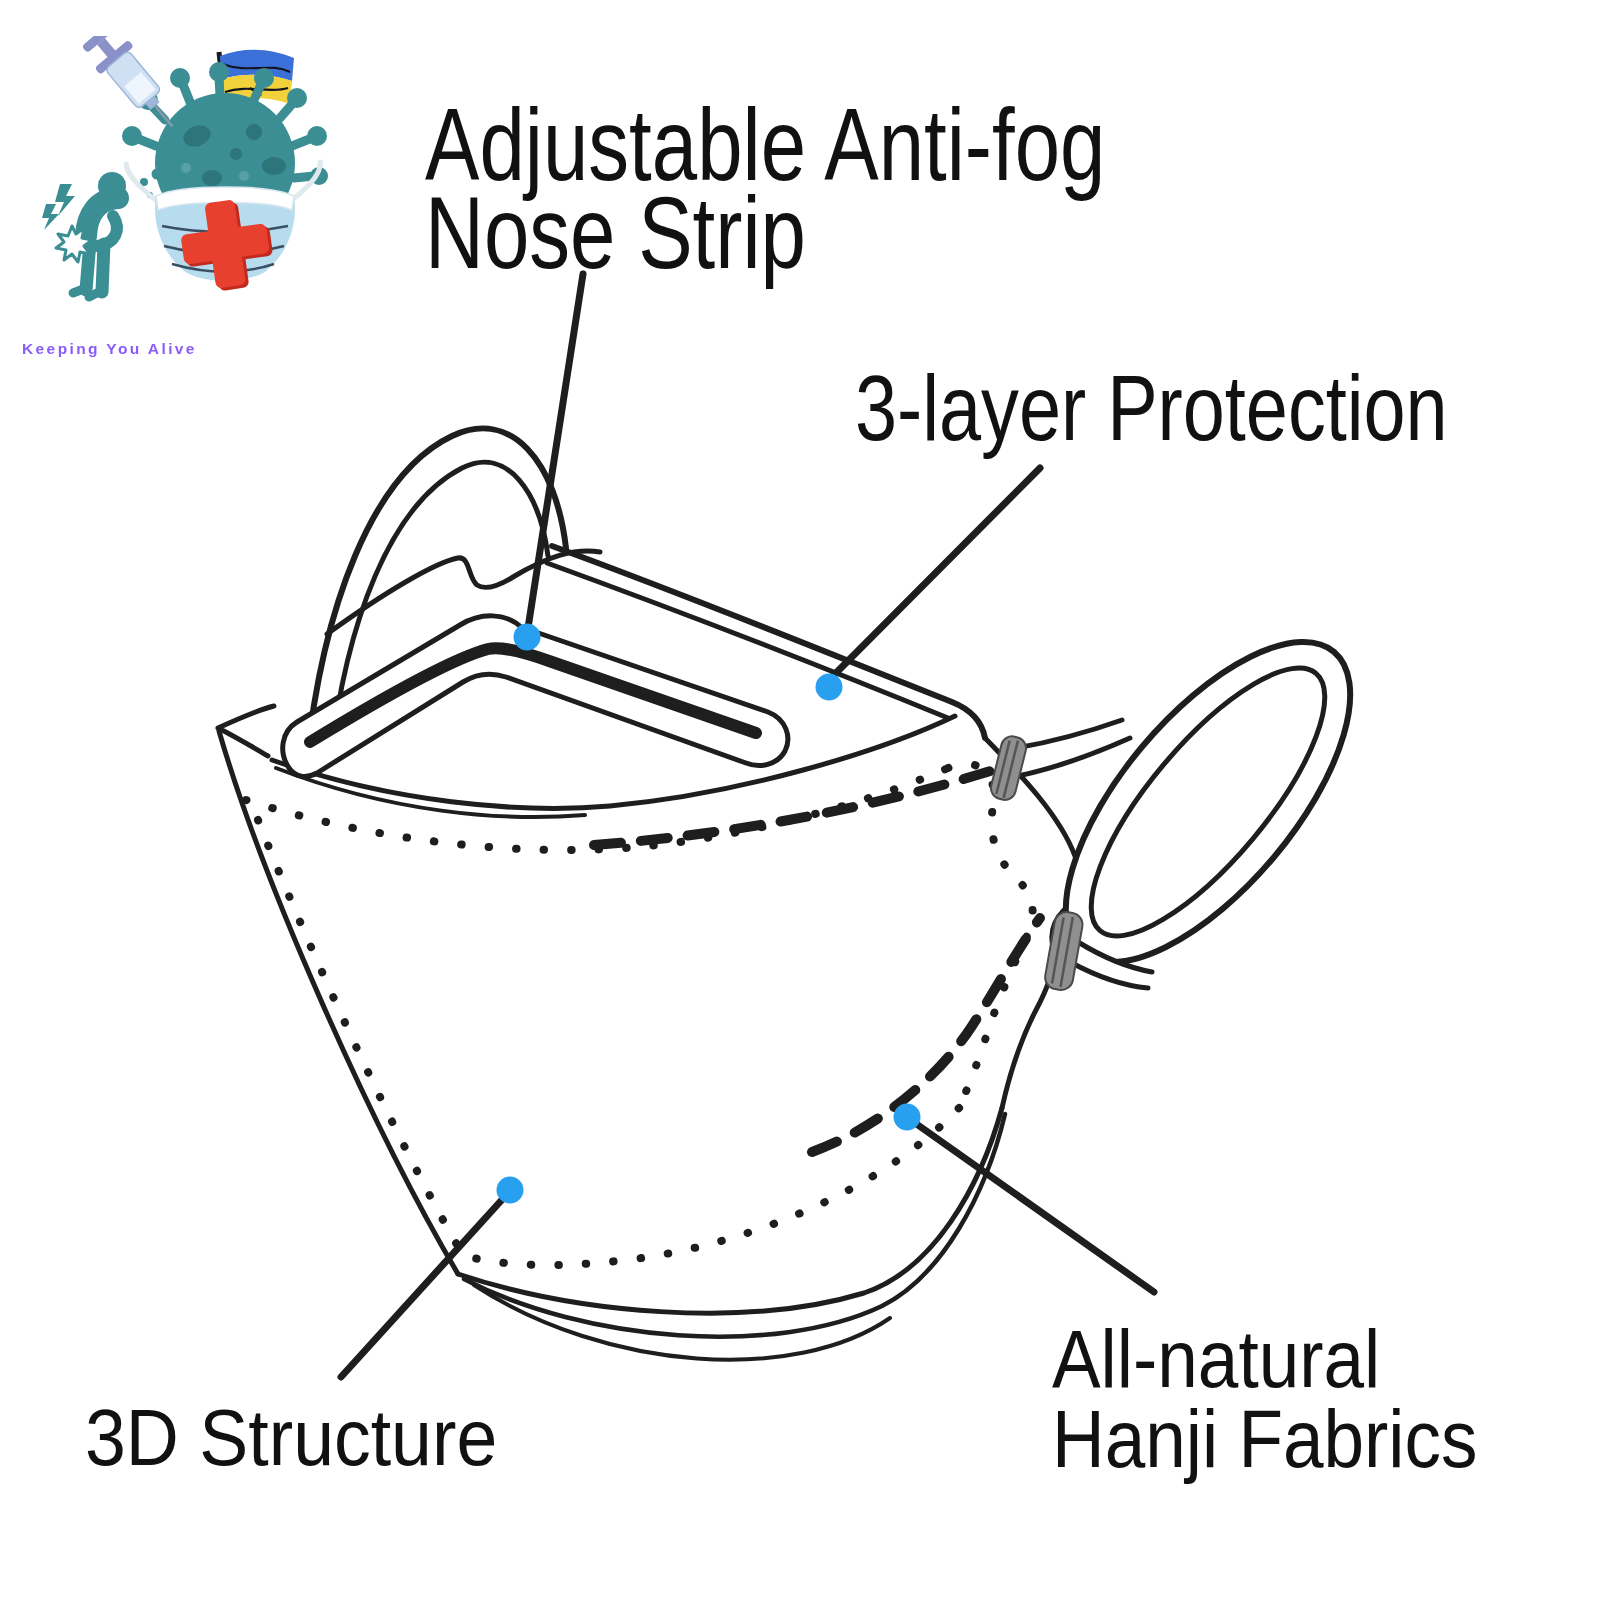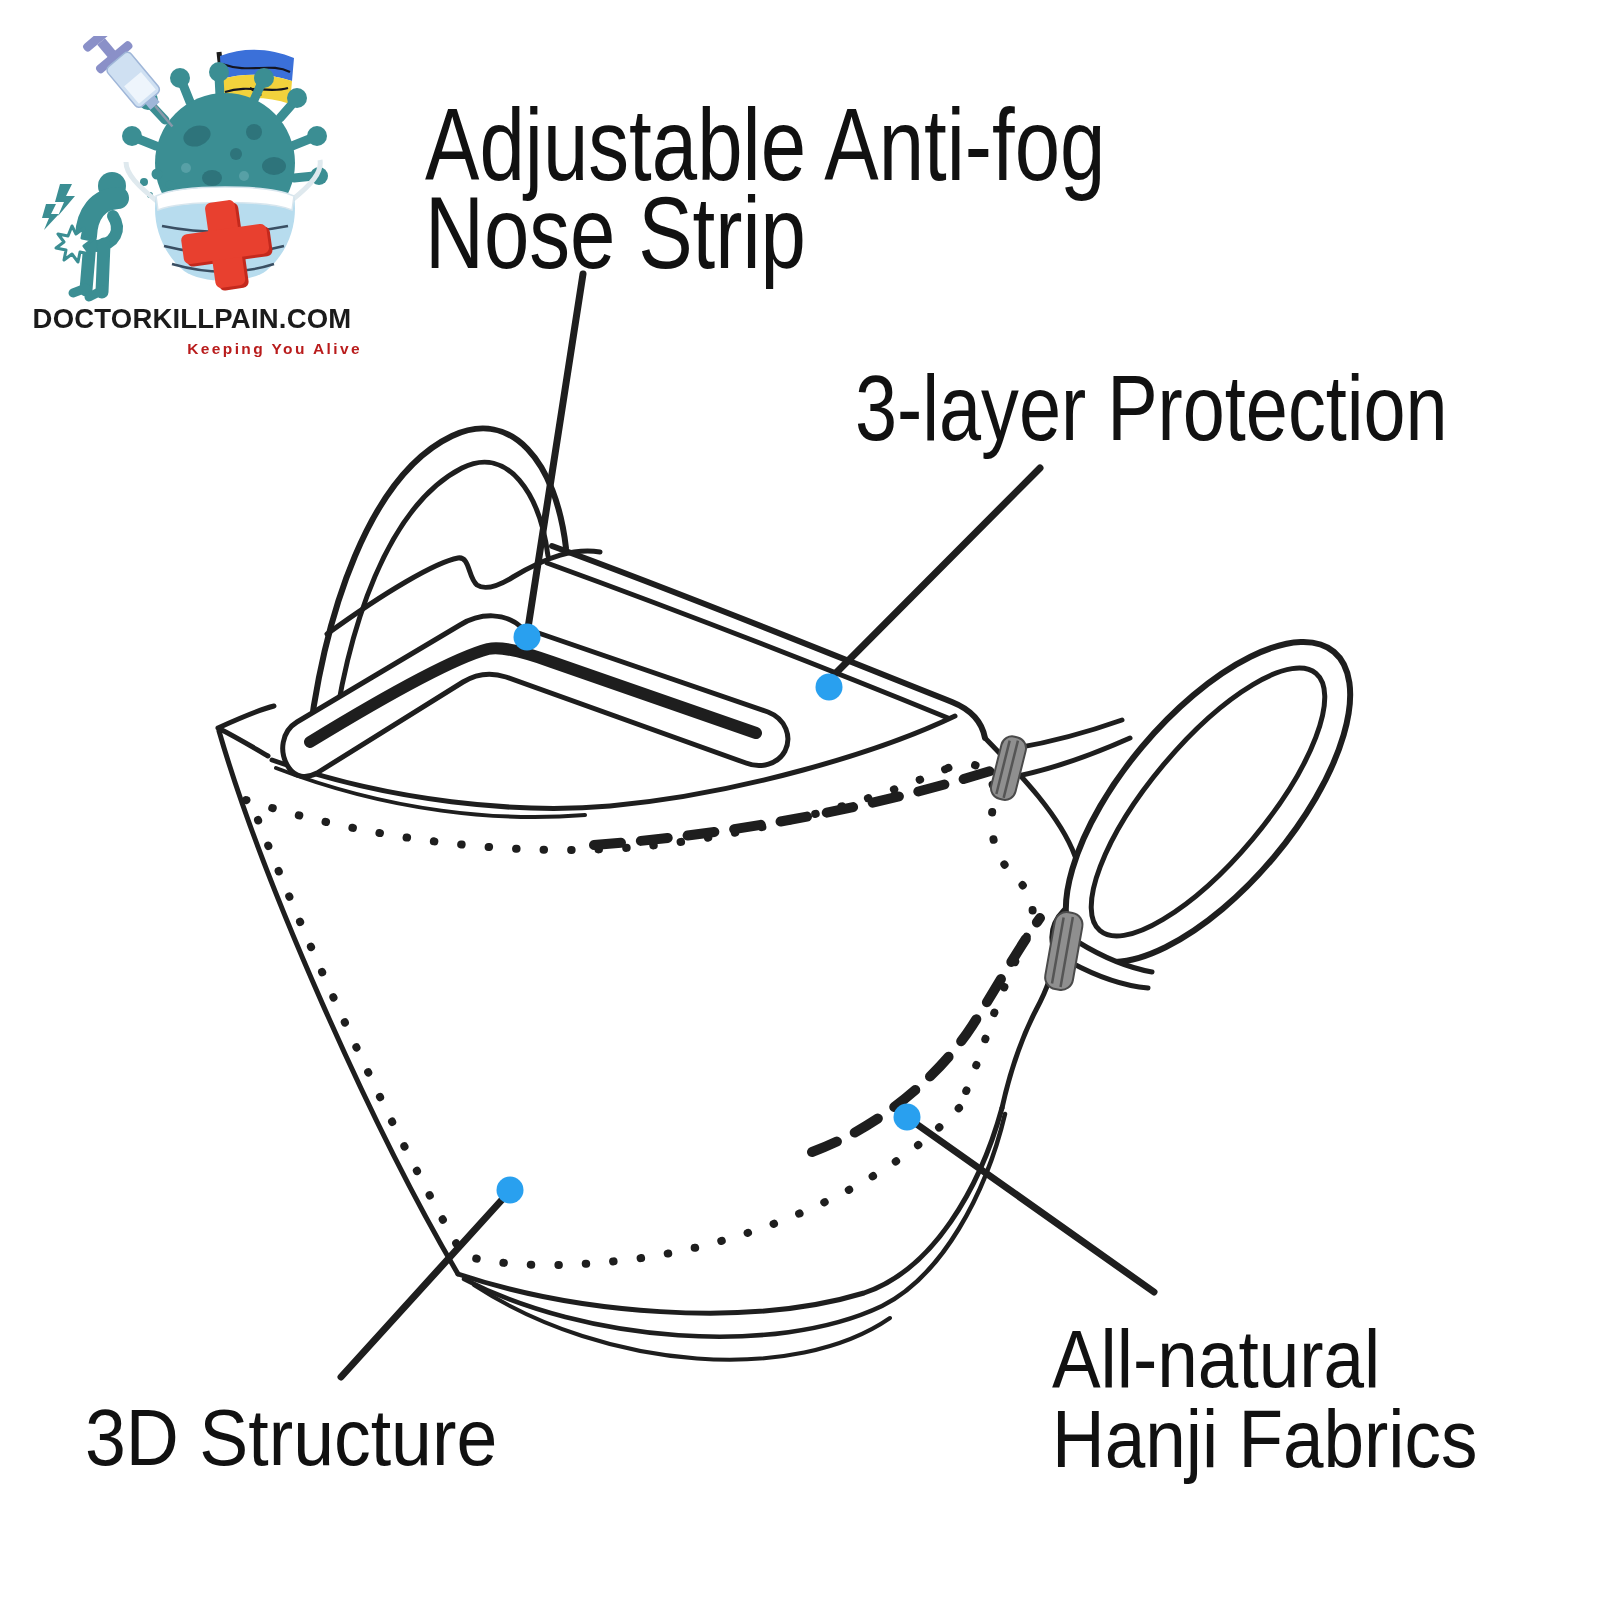--- a/index.html
+++ b/index.html
@@ -10,22 +10,22 @@
   .wh{fill:#ffffff;}
   .callout{position:absolute;color:var(--c-label_text);transform-origin:left top;white-space:nowrap;}
   .c-nose{left:425px;top:101px;font-size:102px;line-height:88px;transform:scaleX(.80);}
   .c-prot{left:855px;top:362px;font-size:92px;line-height:92px;transform:scaleX(.822);}
   .c-struct{left:85px;top:1398px;font-size:80px;line-height:80px;transform:scaleX(.918);}
   .c-fabric{left:1052px;top:1319px;font-size:81px;line-height:80px;transform:scaleX(.90);}
   .logo{position:absolute;left:22px;top:36px;width:340px;}
   .logo svg{display:block;}
   .brand{position:absolute;left:22px;top:303px;width:340px;text-align:center;
          font-size:27.5px;font-weight:bold;letter-spacing:.2px;color:#1b1b1b;}
-  .tagline{position:absolute;left:22px;top:340px;width:340px;text-align:right;
-         font-size:15.5px;font-weight:bold;letter-spacing:2.4px;color:#b91c1c;}
+  .tagline{position:absolute;left:22px;top:340px;width:340px;text-align:left;
+         font-size:15.5px;font-weight:bold;letter-spacing:2.4px;color:#8b5cf6;}
   .dot{fill:var(--c-dot);}
   .teal{fill:var(--c-teal);}
   .tealln{stroke:var(--c-teal);fill:none;stroke-linecap:round;}
 </style>
 </head>
 <body>
 
 <div class="canvas">
 
   <svg class="art" viewBox="0 0 1600 1600">
@@ -176,21 +176,20 @@
             <rect x="191" y="168" width="30" height="86" rx="6" style="fill:var(--c-cross_red_dark)"></rect>
             <rect x="163" y="196" width="86" height="30" rx="6" style="fill:var(--c-cross_red_dark)"></rect>
             <rect x="188" y="165" width="30" height="86" rx="6" style="fill:var(--c-cross_red)"></rect>
             <rect x="160" y="193" width="86" height="30" rx="6" style="fill:var(--c-cross_red)"></rect>
           </g>
         </g>
       </g>
     </svg>
   </div>
 
-  <div class="brand">DOCTORKILLPAIN.COM</div>
   <div class="tagline">Keeping You Alive</div>
 
   <div class="callout c-nose">
     <div>Adjustable Anti-fog</div>
     <div>Nose Strip</div>
   </div>
 
   <div class="callout c-prot">3-layer Protection</div>
 
   <div class="callout c-struct">3D Structure</div>

